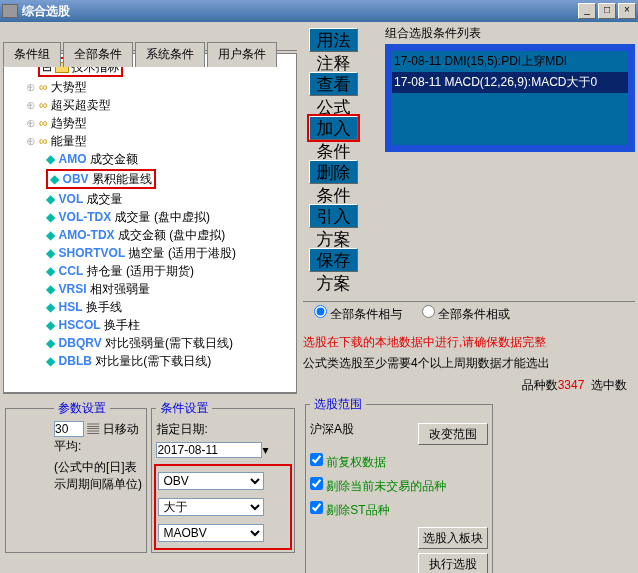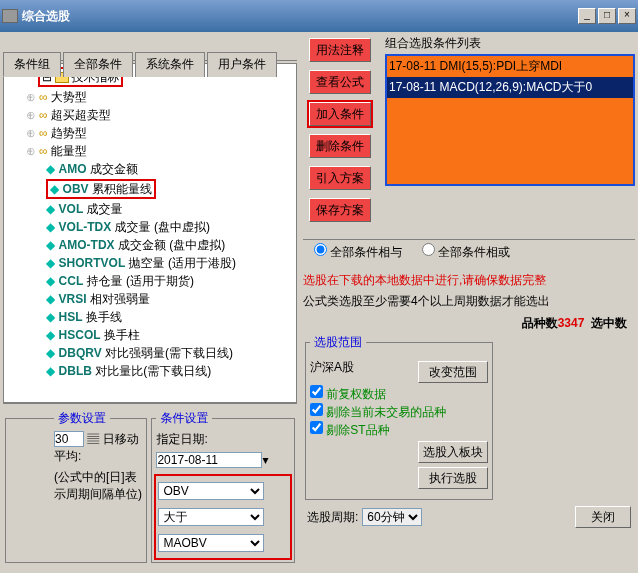--- a/index.html
+++ b/index.html
@@ -1,62 +1,62 @@
 <!DOCTYPE html>
 <html><head>
 <meta charset="utf-8">
 <style>
 * { box-sizing: border-box; margin: 0; padding: 0; font-family: "SimSun", "宋体", sans-serif; font-size: 12px; }
 body { background: #d4d0c8; width: 638px; height: 573px; overflow: hidden; }
-.titlebar { background: linear-gradient(#7b9ed0, #3b6ea5); height: 32px; display: flex; align-items: center; padding: 0 2px; color: #fff; }
+.titlebar { background: linear-gradient(#7b9ed0, #3b6ea5); height: 22px; display: flex; align-items: center; padding: 0 2px; color: #fff; }
 .titlebar .icon { width: 16px; height: 14px; background: #999; margin-right: 4px; border: 1px solid #666; }
 .titlebar .title { flex: 1; font-weight: bold; }
 .winbtn { width: 18px; height: 16px; background: #d4d0c8; border: 1px solid #fff; border-right-color: #666; border-bottom-color: #666; margin-left: 2px; text-align: center; line-height: 12px; font-family: Arial; font-size: 10px; color: #000; }
 .content { display: flex; height: 550px; }
 .left { width: 300px; padding: 3px; }
 .right { flex: 1; padding: 3px; display: flex; flex-direction: column; }
 .tabs { display: flex; border-bottom: 1px solid #808080; margin-bottom: 2px; }
 .tab { padding: 3px 10px; background: #d4d0c8; border: 1px solid #808080; border-bottom: none; margin-right: 2px; cursor: pointer; position: relative; top: 17px; }
 .tab.active { background: #d4d0c8; border-bottom: 1px solid #d4d0c8; }
 .tree { background: #fff; border: 1px solid #808080; height: 340px; overflow: auto; padding: 2px; }
 .tree-item { white-space: nowrap; padding: 1px 0; line-height: 16px; }
 .tree-item.top { color: #000; margin-left: 32px; }
 .redbox { border: 2px solid #d00; display: inline-block; padding: 0 2px; }
 .indent1 { padding-left: 20px; }
 .indent2 { padding-left: 40px; }
-.redtext { color: #0f766e; font-weight: bold; }
+.redtext { color: #3b82f6; font-weight: bold; }
 .folder-icon { display: inline-block; width: 14px; height: 11px; background: #ffd966; border: 1px solid #b58a00; margin-right: 2px; vertical-align: middle; }
 .dot-icon { color: #aaa; }
 .key-icon { color: #c90; }
 .diamond { color: #0ba; }
 .btncol { width: 70px; margin: 3px 6px; }
-.btn { width: 62px; height: 24px; background: #ef4444; border: 1px solid #fff; border-right-color: #666; border-bottom-color: #666; margin-bottom: 8px; cursor: pointer; font-size: 12px; }
+.btn { width: 49px; height: 24px; background: #0369a1; border: 1px solid #fff; border-right-color: #666; border-bottom-color: #666; margin-bottom: 8px; cursor: pointer; font-size: 17px; }
 .btn.red { outline: 2px solid #d00; }
 .condlist { flex: 1; }
-.condbox { background: #f97316; border: 2px solid #1d4ed8; height: 132px; margin-top: 2px; }
+.condbox { background: #0369a1; border: 7px solid #1d4ed8; height: 108px; margin-top: 2px; }
 .condrow { padding: 2px; }
 .condrow.sel { background: #0a246a; color: #fff; }
 .radios { margin: 6px 0; padding: 3px; border-top: 1px solid #808080; }
 .radio { margin: 0 8px; }
 .warn { color: #d00; font-size: 12px; padding: 2px 0; }
 .info { padding: 2px 0; }
-.counts { text-align: right; padding: 3px 8px 0 0; font-weight: bold; }
+.counts { text-align: right; padding: 3px 8px 0 0; }
 .count-num { color: #d00; }
 .bottom { display: flex; border-top: 1px solid #808080; padding-top: 4px; }
 fieldset { border: 1px solid #808080; margin: 2px; padding: 4px; }
 legend { padding: 0 4px; color: #00d; }
 .param { width: 150px; padding-left: 48px; }
 .param input { width: 30px; border: 1px solid #7f9db9; }
 .condset { width: 155px; }
 .condset select, .condset input[type=text] { width: 106px; border: 1px solid #7f9db9; margin: 4px 0; background: #fff; }
 .condset .datebox { width: 85px; }
 .condset .outlined { outline: 2px solid #d00; padding: 2px; margin-top: 4px; }
 .scope { width: 188px; position: relative; }
 .scope .area { margin: 4px 0; }
-.scope .chk { display: block; margin: 0 0; color: #000; }
+.scope .chk { display: block; margin: 6px 0; color: #000; }
 .scope label.g { color: #080; }
 .scope .smbtn { width: 70px; height: 22px; background: #d4d0c8; border: 1px solid #fff; border-right-color: #666; border-bottom-color: #666; margin: 2px 0; float: right; }
 .footer { display: flex; align-items: center; padding: 4px; }
 .footer select { border: 1px solid #7f9db9; margin: 0 4px; }
 .footer .spacer { flex: 1; }
 .footer button { width: 56px; height: 22px; background: #d4d0c8; border: 1px solid #fff; border-right-color: #666; border-bottom-color: #666; margin-left: 8px; }
 .toprow { display: flex; }
 </style>
 </head>
 <body>

